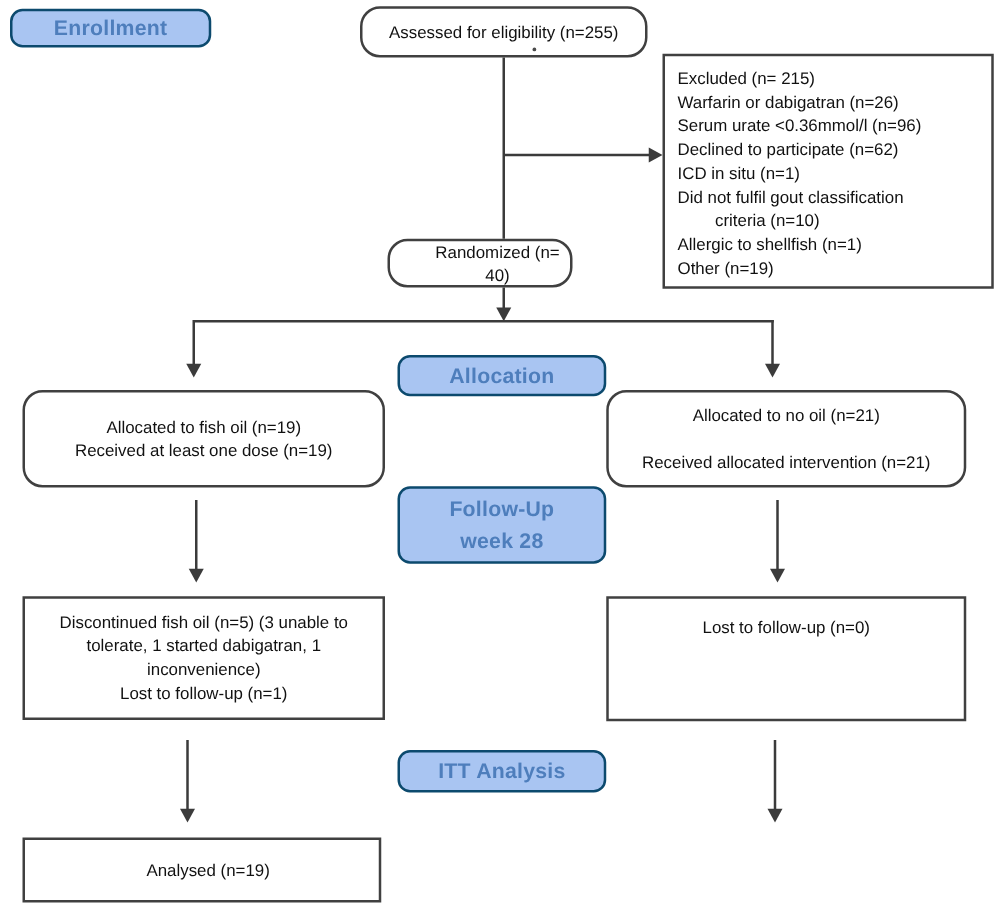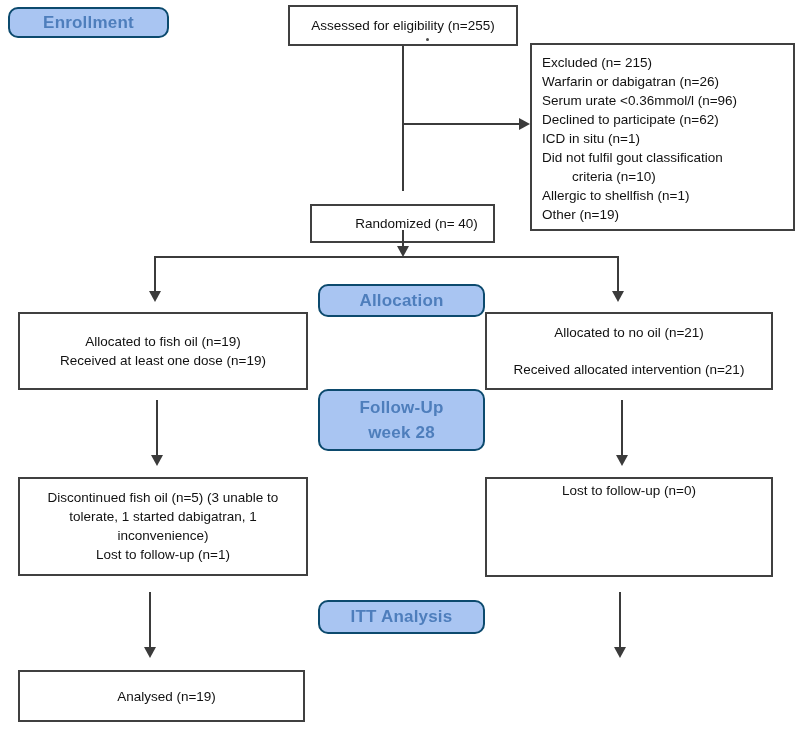--- a/index.html
+++ b/index.html
@@ -5,21 +5,21 @@
   html,body{margin:0;padding:0;background:#ffffff;}
   .canvas{
     position:relative;width:800px;height:730px;background:#ffffff;
     font-family:"Liberation Sans",sans-serif;color:#000;overflow:hidden;
   }
   
   .pbox{
     position:absolute;background:#ffffff;border:2px solid #404040;
     box-sizing:border-box;font-size:13.5px;line-height:19px;color:#111;
   }
-  .pbox.center{display:flex;flex-direction:column;align-items:center;justify-content:center;text-align:center;}
+  .pbox.center{display:flex;flex-direction:column;align-items:center;justify-content:center;text-align:center;border-radius:16px;}
   
   .stage{
     position:absolute;background:#a9c5f2;border:2px solid #0c4a6e;border-radius:10px;
     box-sizing:border-box;display:flex;flex-direction:column;align-items:center;justify-content:center;
     font-size:17px;font-weight:bold;color:#4e7ebc;letter-spacing:.2px;text-align:center;
   }
   
   .vline{position:absolute;width:2px;background:#3b3b3b;}
   .hline{position:absolute;height:2px;background:#3b3b3b;}
   .ah-down{position:absolute;width:0;height:0;border-left:6px solid transparent;border-right:6px solid transparent;border-top:11px solid #3b3b3b;}
@@ -46,21 +46,21 @@
     <div class="excl-line">Warfarin or dabigatran (n=26)</div>
     <div class="excl-line">Serum urate &lt;0.36mmol/l (n=96)</div>
     <div class="excl-line">Declined to participate (n=62)</div>
     <div class="excl-line">ICD in situ (n=1)</div>
     <div class="excl-line">Did not fulfil gout classification</div>
     <div class="excl-line indent">criteria (n=10)</div>
     <div class="excl-line">Allergic to shellfish (n=1)</div>
     <div class="excl-line">Other (n=19)</div>
   </div>
 
-  <div class="pbox center" style="left:310px;top:204px;width:185px;height:39px;padding-left:28px;">
+  <div class="pbox center" style="left:310px;top:191px;width:148px;height:39px;padding-left:28px;">
     <span>Randomized (n= 40)</span>
   </div>
 
   <div class="stage" style="left:318px;top:284px;width:167px;height:33px;">Allocation</div>
 
   <div class="pbox center" style="left:18px;top:312px;width:290px;height:78px;">
     <span>Allocated to fish oil (n=19)</span>
     <span>Received at least one dose (n=19)</span>
   </div>
 
@@ -74,21 +74,21 @@
     <span>week 28</span>
   </div>
 
   <div class="pbox" style="left:18px;top:477px;width:290px;height:99px;padding-top:9px;text-align:center;">
     <div>Discontinued fish oil (n=5) (3 unable to</div>
     <div>tolerate, 1 started dabigatran, 1</div>
     <div>inconvenience)</div>
     <div>Lost to follow-up (n=1)</div>
   </div>
 
-  <div class="pbox" style="left:485px;top:477px;width:288px;height:100px;padding-top:2px;text-align:center;">
+  <div class="pbox" style="left:485px;top:477px;width:288px;height:100px;padding-top:13px;text-align:center;">
     <span>Lost to follow-up (n=0)</span>
   </div>
 
   <div class="stage" style="left:318px;top:600px;width:167px;height:34px;">ITT Analysis</div>
 
   <div class="pbox leftpad" style="left:18px;top:670px;width:287px;height:52px;">
     <span>Analysed (n=19)</span>
   </div>
 
   <div class="vline" style="left:402px;top:46px;height:145px;"></div>

